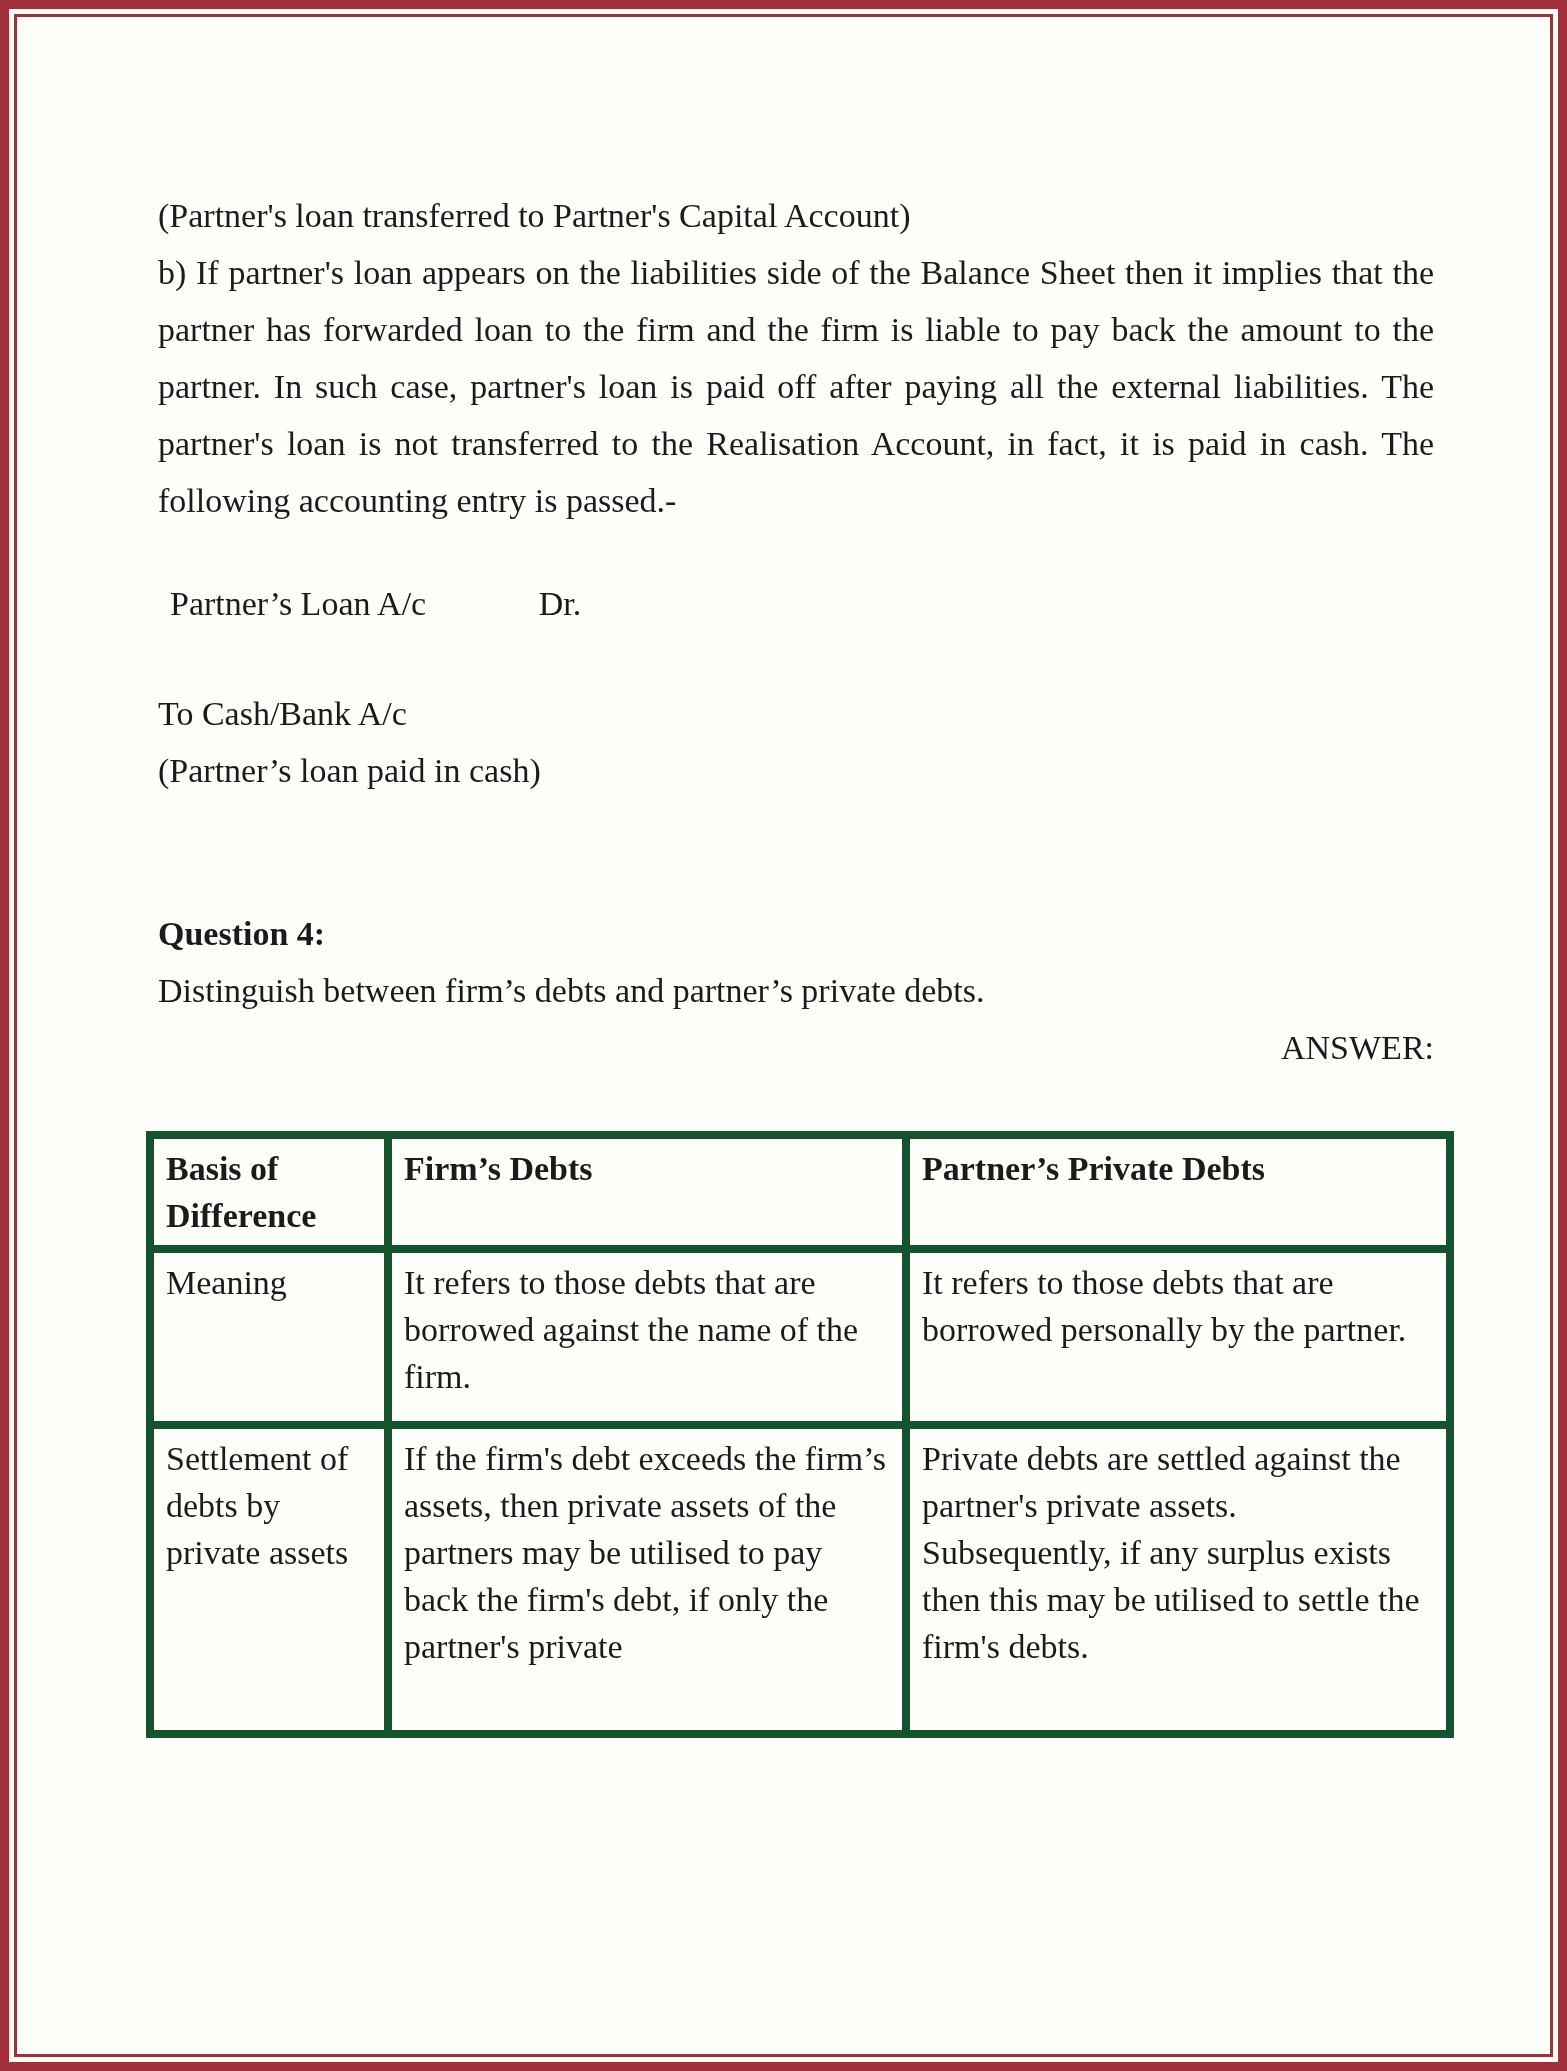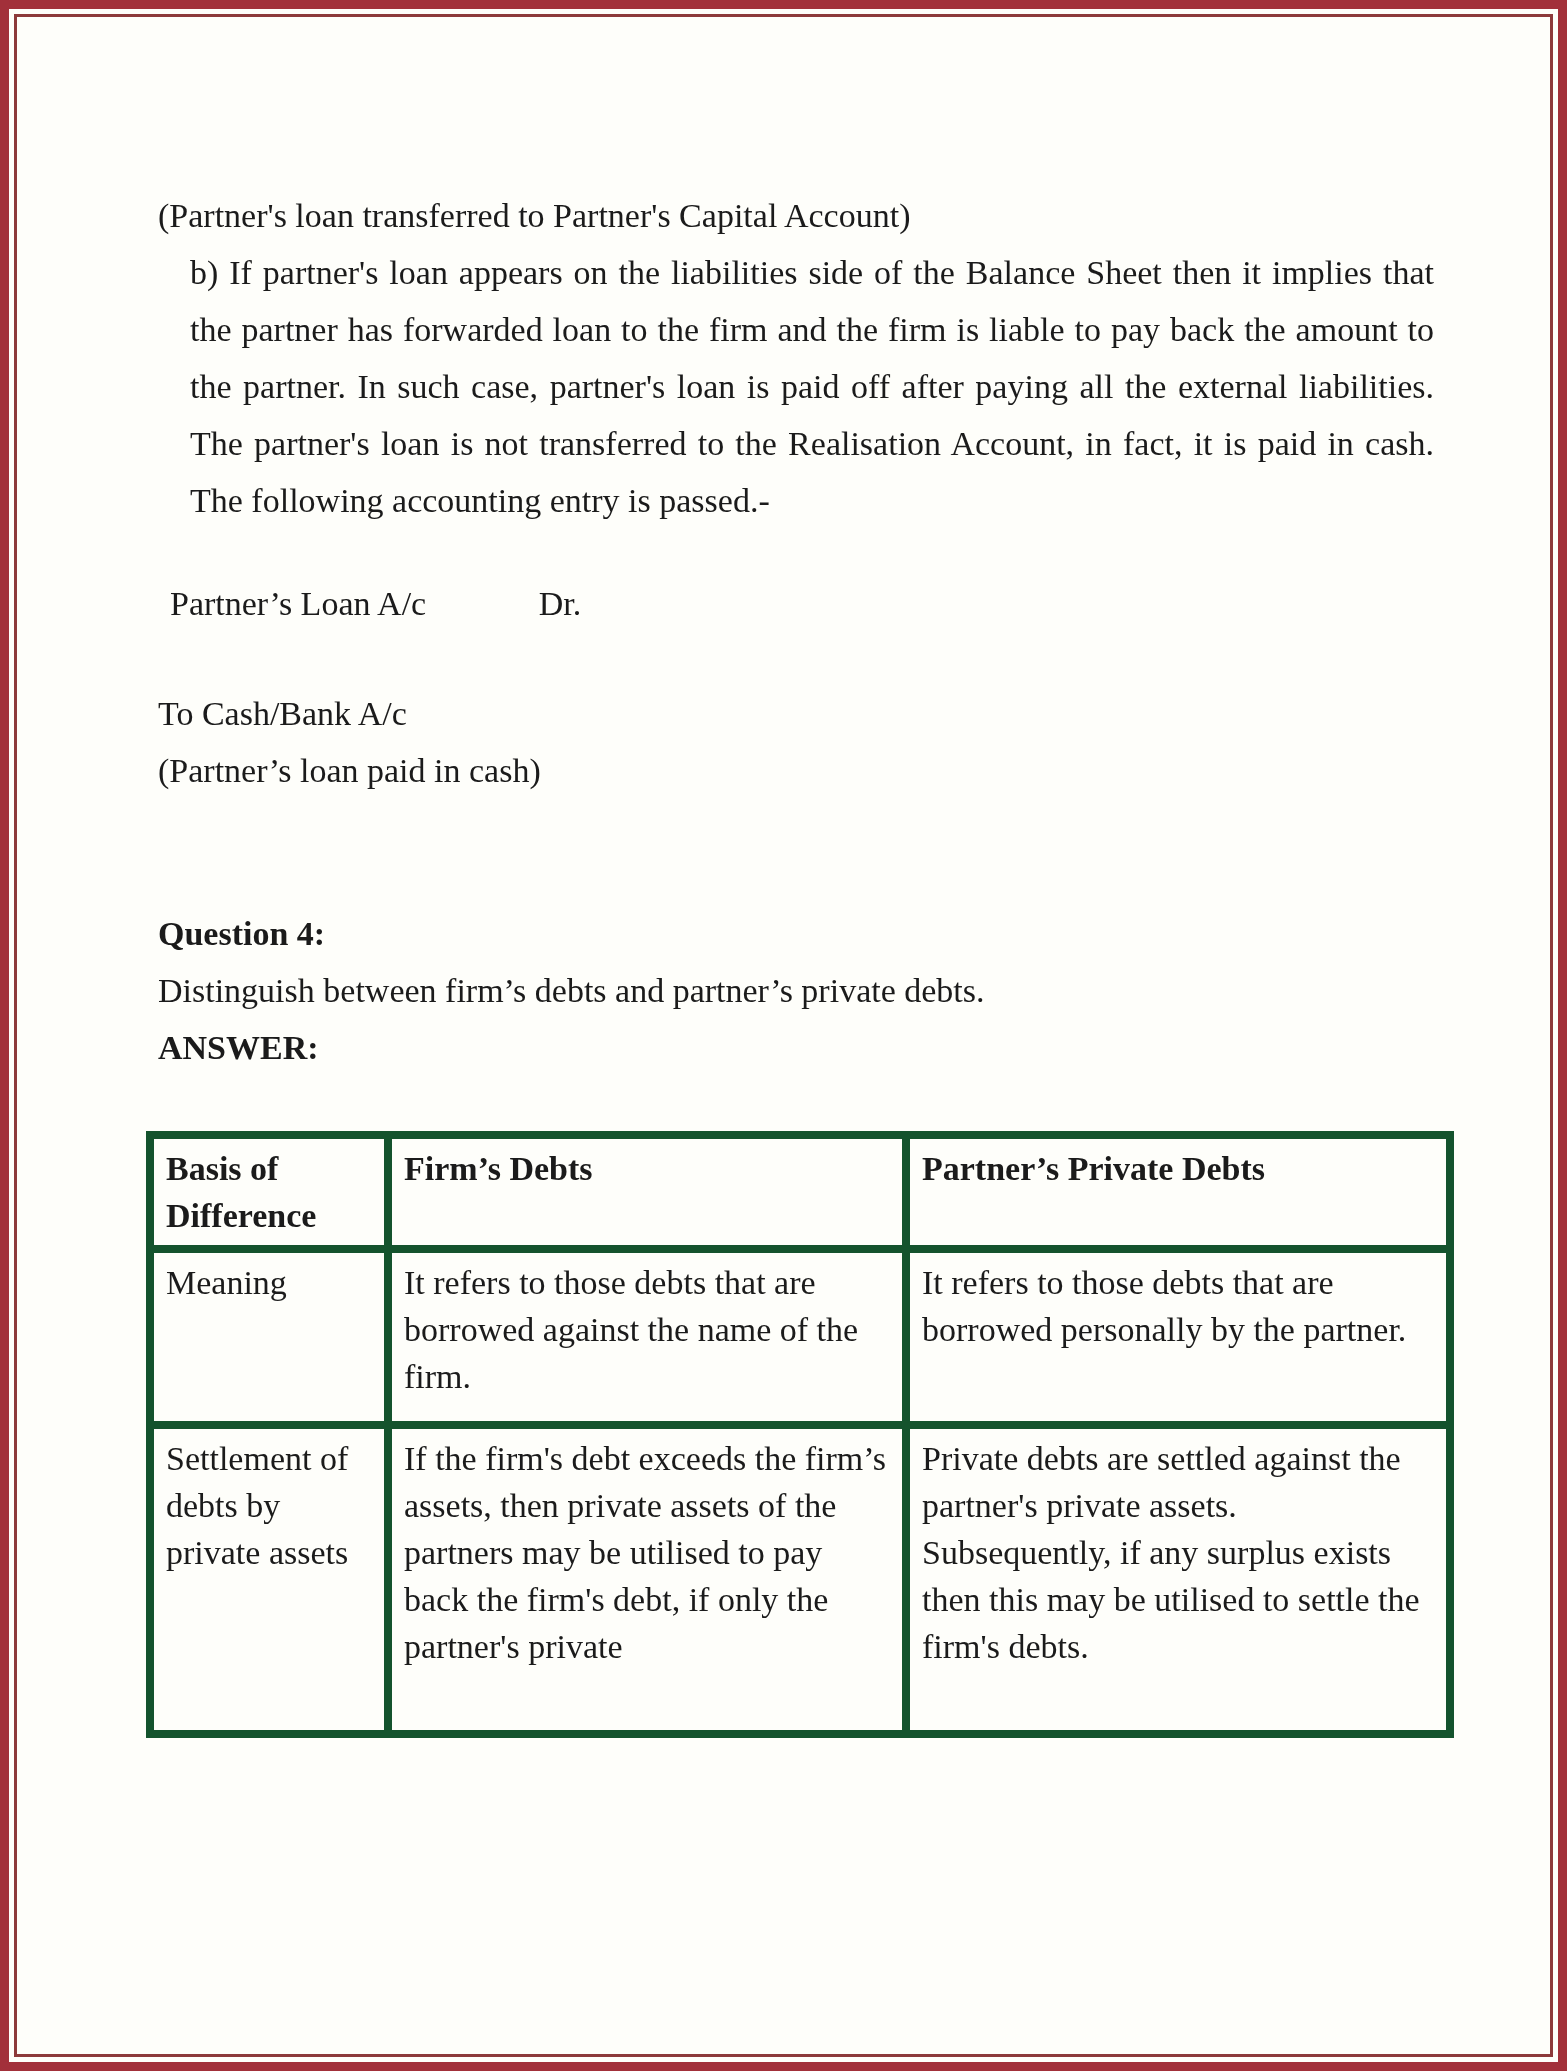--- a/index.html
+++ b/index.html
@@ -36,29 +36,28 @@
     padding: 170px 116px 0 117px; 
     font-size: 34px;
     line-height: 57px;
   }
 
   p { margin: 0; }
 
   .justified {
     text-align: justify;
     text-justify: inter-word;
-    margin-left: 32px;
   }
 
   .journal-debit   { margin-top: 46px; }
   .journal-credit  { margin-top: 53px; }
   .dr-marker       { display: inline-block; margin-left: 92px; }
 
   .question-heading { margin-top: 106px; font-weight: bold; }
-  .answer-heading   { font-weight: bold; }
+  .answer-heading   { font-weight: normal; text-align: right; }
 
   table.compare {
     margin-top: 55px;
     border-collapse: collapse;
     width: 1300px;
     table-layout: fixed;
     font-size: 34px;
     line-height: 47px;
   }
   table.compare, table.compare th, table.compare td {

